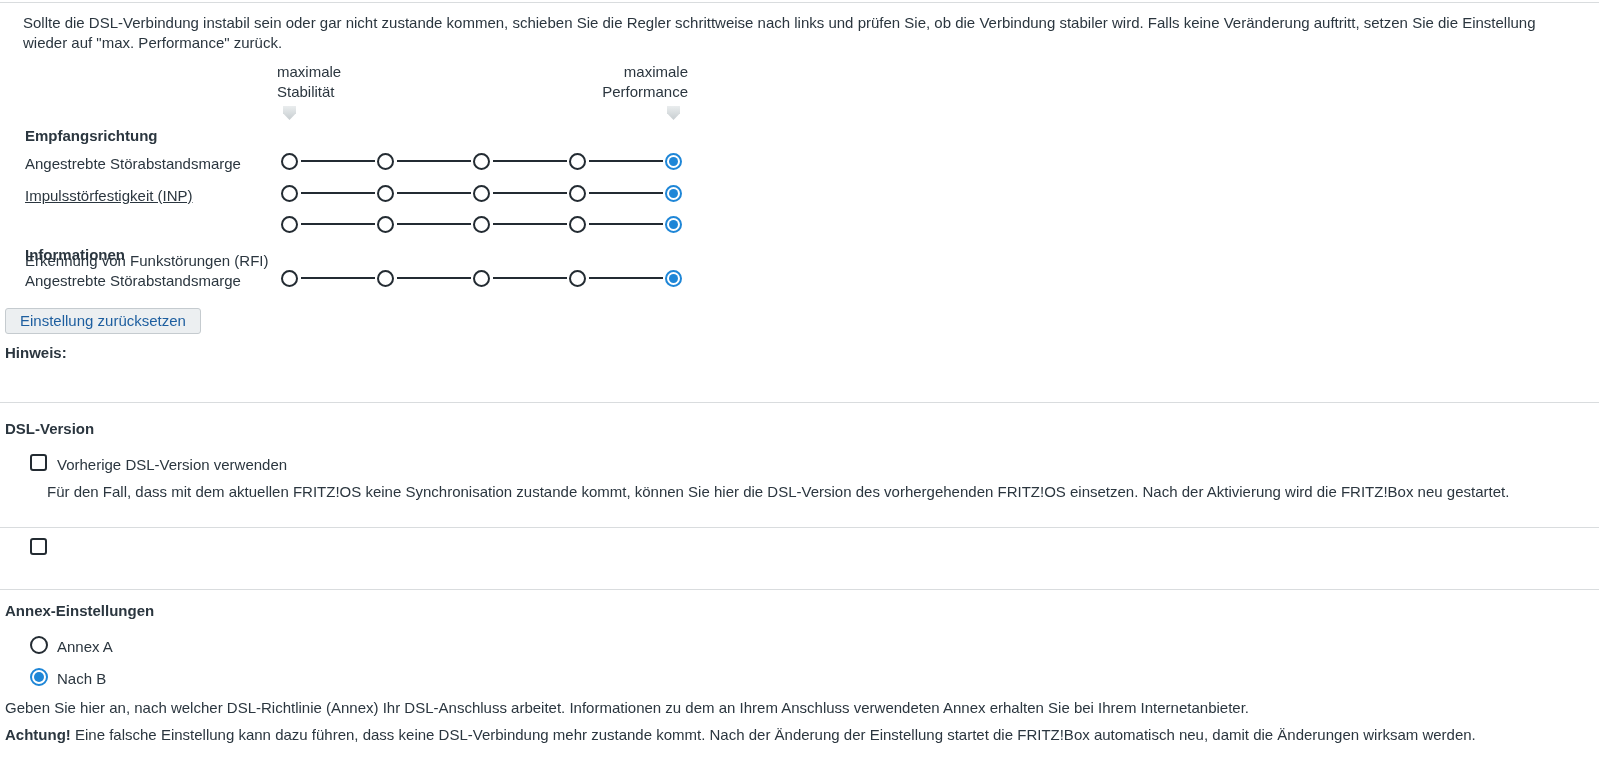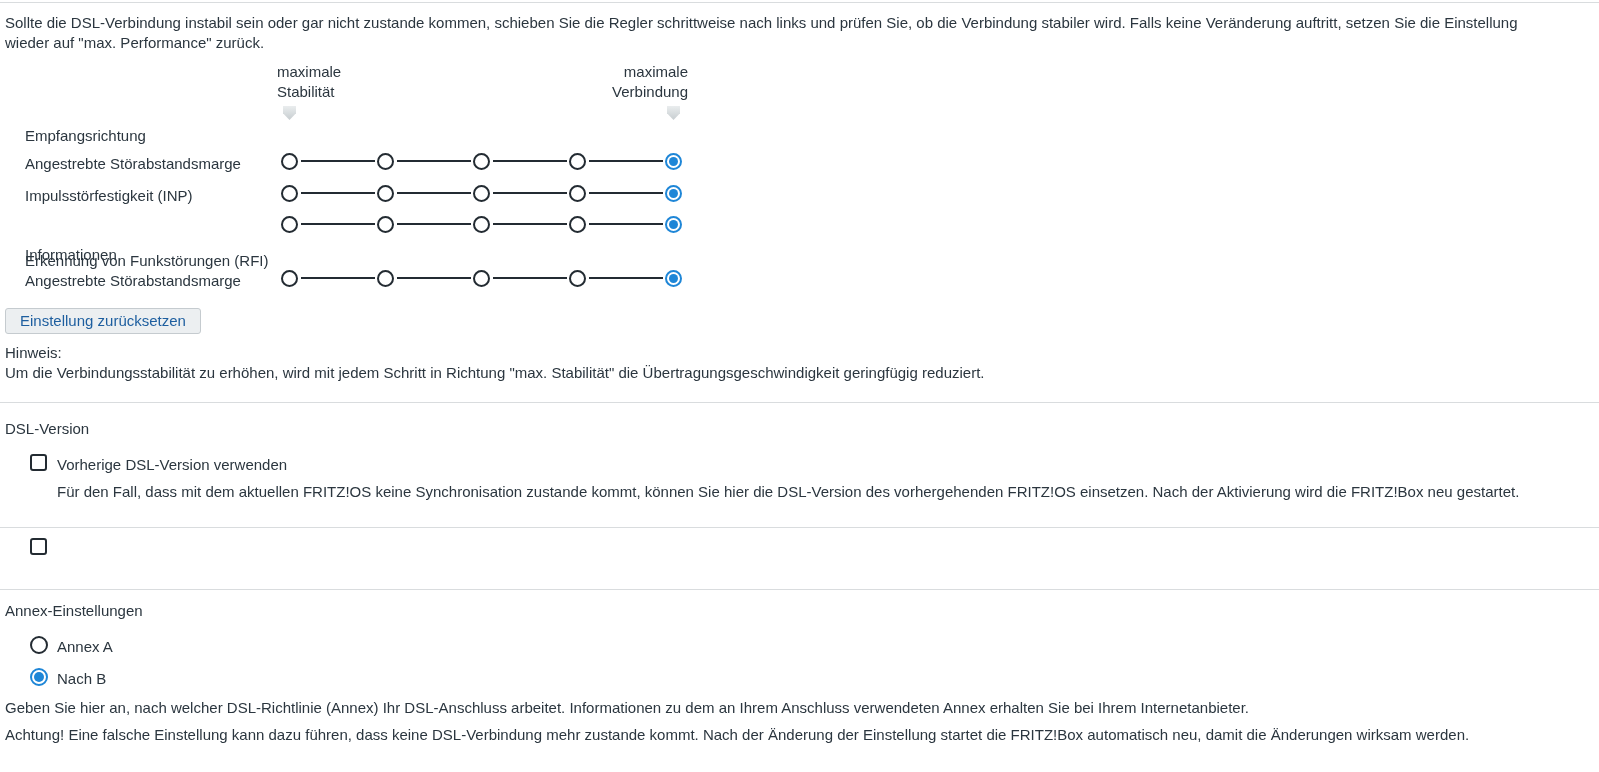--- a/index.html
+++ b/index.html
@@ -3,24 +3,24 @@
 <meta charset="utf-8">
 <style>
   * { margin:0; padding:0; box-sizing:border-box; }
   html,body { background:#ffffff; }
   .page {
     position:relative; width:1599px; height:772px; overflow:hidden;
     font-family:"Liberation Sans", sans-serif; font-size:15px; color:#2b363f;
     background:#ffffff;
   }
   .abs { position:absolute; }
-  .bold { font-weight:400; }
+  .bold { font-weight:700; }
   .hairline { position:absolute; left:0; width:1599px; height:1px; background:#d9dcde; }
 
-  .intro { left:5px; top:13px; width:1560px; line-height:20px; }
+  .intro { left:23px; top:13px; width:1560px; line-height:20px; }
 
   .scale-label { line-height:20px; }
   .scale-left  { left:277px; top:62px; text-align:left; }
   .scale-right { left:488px; top:62px; width:200px; text-align:right; }
   .marker {
     position:absolute; width:13px; height:14px;
     background:linear-gradient(#eaedee,#c7cdd0);
     clip-path:polygon(0 0,100% 0,100% 52%,50% 100%,0 52%);
   }
 
@@ -69,41 +69,41 @@
   <div class="hairline" style="top:2px;"></div>
 
   <div class="abs intro">Sollte die DSL-Verbindung instabil sein oder gar nicht zustande kommen, schieben Sie die Regler schrittweise nach links und prüfen Sie, ob die Verbindung stabiler wird. Falls keine Veränderung auftritt, setzen Sie die Einstellung wieder auf "max. Performance" zurück.</div>
 
   <div class="abs scale-label scale-left">
     <div>maximale</div>
     <div>Stabilität</div>
   </div>
   <div class="abs scale-label scale-right">
     <div>maximale</div>
-    <div>Verbindung</div>
+    <div>Performance</div>
   </div>
   <div class="marker" style="left:283px; top:106px;"></div>
   <div class="marker" style="left:667px; top:106px;"></div>
 
   <div class="abs row-label bold" style="top:126px;">Empfangsrichtung</div>
 
   <div class="abs row-label" style="top:154px;">Angestrebte Störabstandsmarge</div>
   <div class="slider" style="top:153px;">
     <span class="seg" style="left:20px;"></span>
     <span class="seg" style="left:116px;"></span>
     <span class="seg" style="left:212px;"></span>
     <span class="seg" style="left:308px;"></span>
     <span class="radio" style="left:0;"></span>
     <span class="radio" style="left:96px;"></span>
     <span class="radio" style="left:192px;"></span>
     <span class="radio" style="left:288px;"></span>
     <span class="radio sel" style="left:384px;"></span>
   </div>
 
-  <div class="abs row-label" style="top:186px;">Impulsstörfestigkeit (INP)</div>
+  <div class="abs row-label" style="top:186px;text-decoration:underline;">Impulsstörfestigkeit (INP)</div>
   <div class="slider" style="top:185px;">
     <span class="seg" style="left:20px;"></span>
     <span class="seg" style="left:116px;"></span>
     <span class="seg" style="left:212px;"></span>
     <span class="seg" style="left:308px;"></span>
     <span class="radio" style="left:0;"></span>
     <span class="radio" style="left:96px;"></span>
     <span class="radio" style="left:192px;"></span>
     <span class="radio" style="left:288px;"></span>
     <span class="radio sel" style="left:384px;"></span>
@@ -133,29 +133,28 @@
     <span class="radio" style="left:0;"></span>
     <span class="radio" style="left:96px;"></span>
     <span class="radio" style="left:192px;"></span>
     <span class="radio" style="left:288px;"></span>
     <span class="radio sel" style="left:384px;"></span>
   </div>
 
   <button class="btn">Einstellung zurücksetzen</button>
 
   <div class="abs bold" style="left:5px; top:344px;">Hinweis:</div>
-  <div class="abs body-text" style="left:5px; top:363px; width:1580px;">Um die Verbindungsstabilität zu erhöhen, wird mit jedem Schritt in Richtung "max. Stabilität" die Übertragungsgeschwindigkeit geringfügig reduziert.</div>
 
   <div class="hairline" style="top:402px;"></div>
 
   <div class="abs bold" style="left:5px; top:420px;">DSL-Version</div>
 
   <span class="checkbox" style="top:454px;"></span>
   <div class="abs opt-label" style="top:455px;">Vorherige DSL-Version verwenden</div>
-  <div class="abs body-text" style="left:57px; top:482px; width:1500px;">Für den Fall, dass mit dem aktuellen FRITZ!OS keine Synchronisation zustande kommt, können Sie hier die DSL-Version des vorhergehenden FRITZ!OS einsetzen. Nach der Aktivierung wird die FRITZ!Box neu gestartet.</div>
+  <div class="abs body-text" style="left:47px; top:482px; width:1500px;">Für den Fall, dass mit dem aktuellen FRITZ!OS keine Synchronisation zustande kommt, können Sie hier die DSL-Version des vorhergehenden FRITZ!OS einsetzen. Nach der Aktivierung wird die FRITZ!Box neu gestartet.</div>
 
   <div class="hairline" style="top:527px;"></div>
 
   <span class="checkbox" style="top:538px;"></span>
 
   <div class="hairline" style="top:589px;"></div>
 
   <div class="abs bold" style="left:5px; top:602px;">Annex-Einstellungen</div>
 
   <span class="radio-lg" style="top:636px;"></span>

